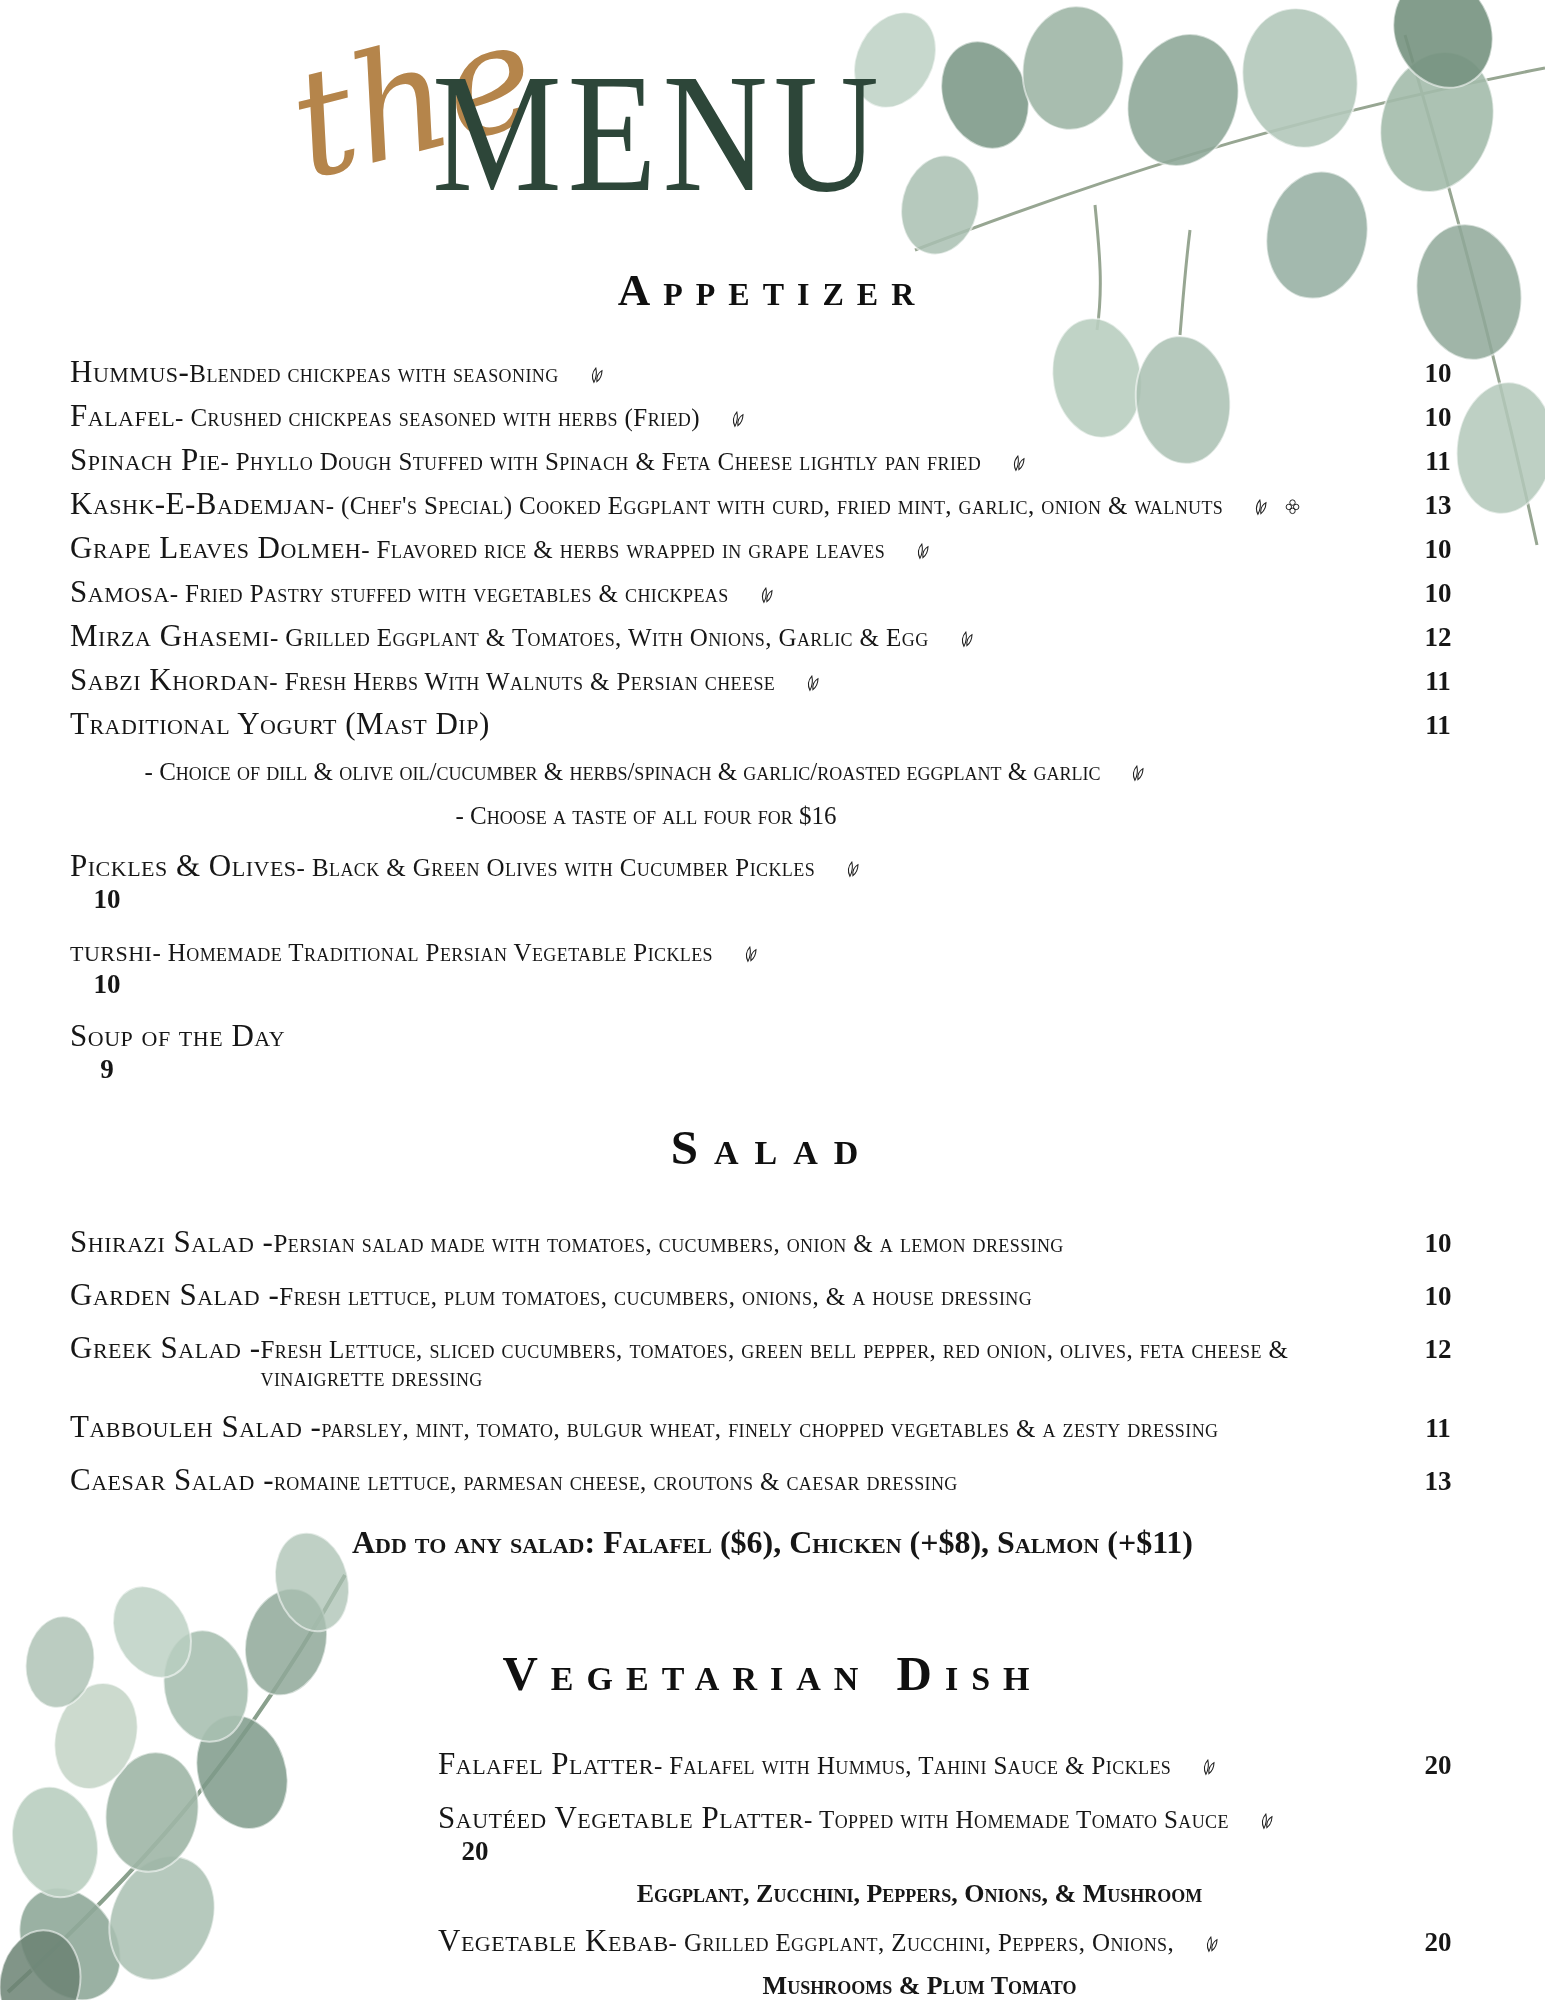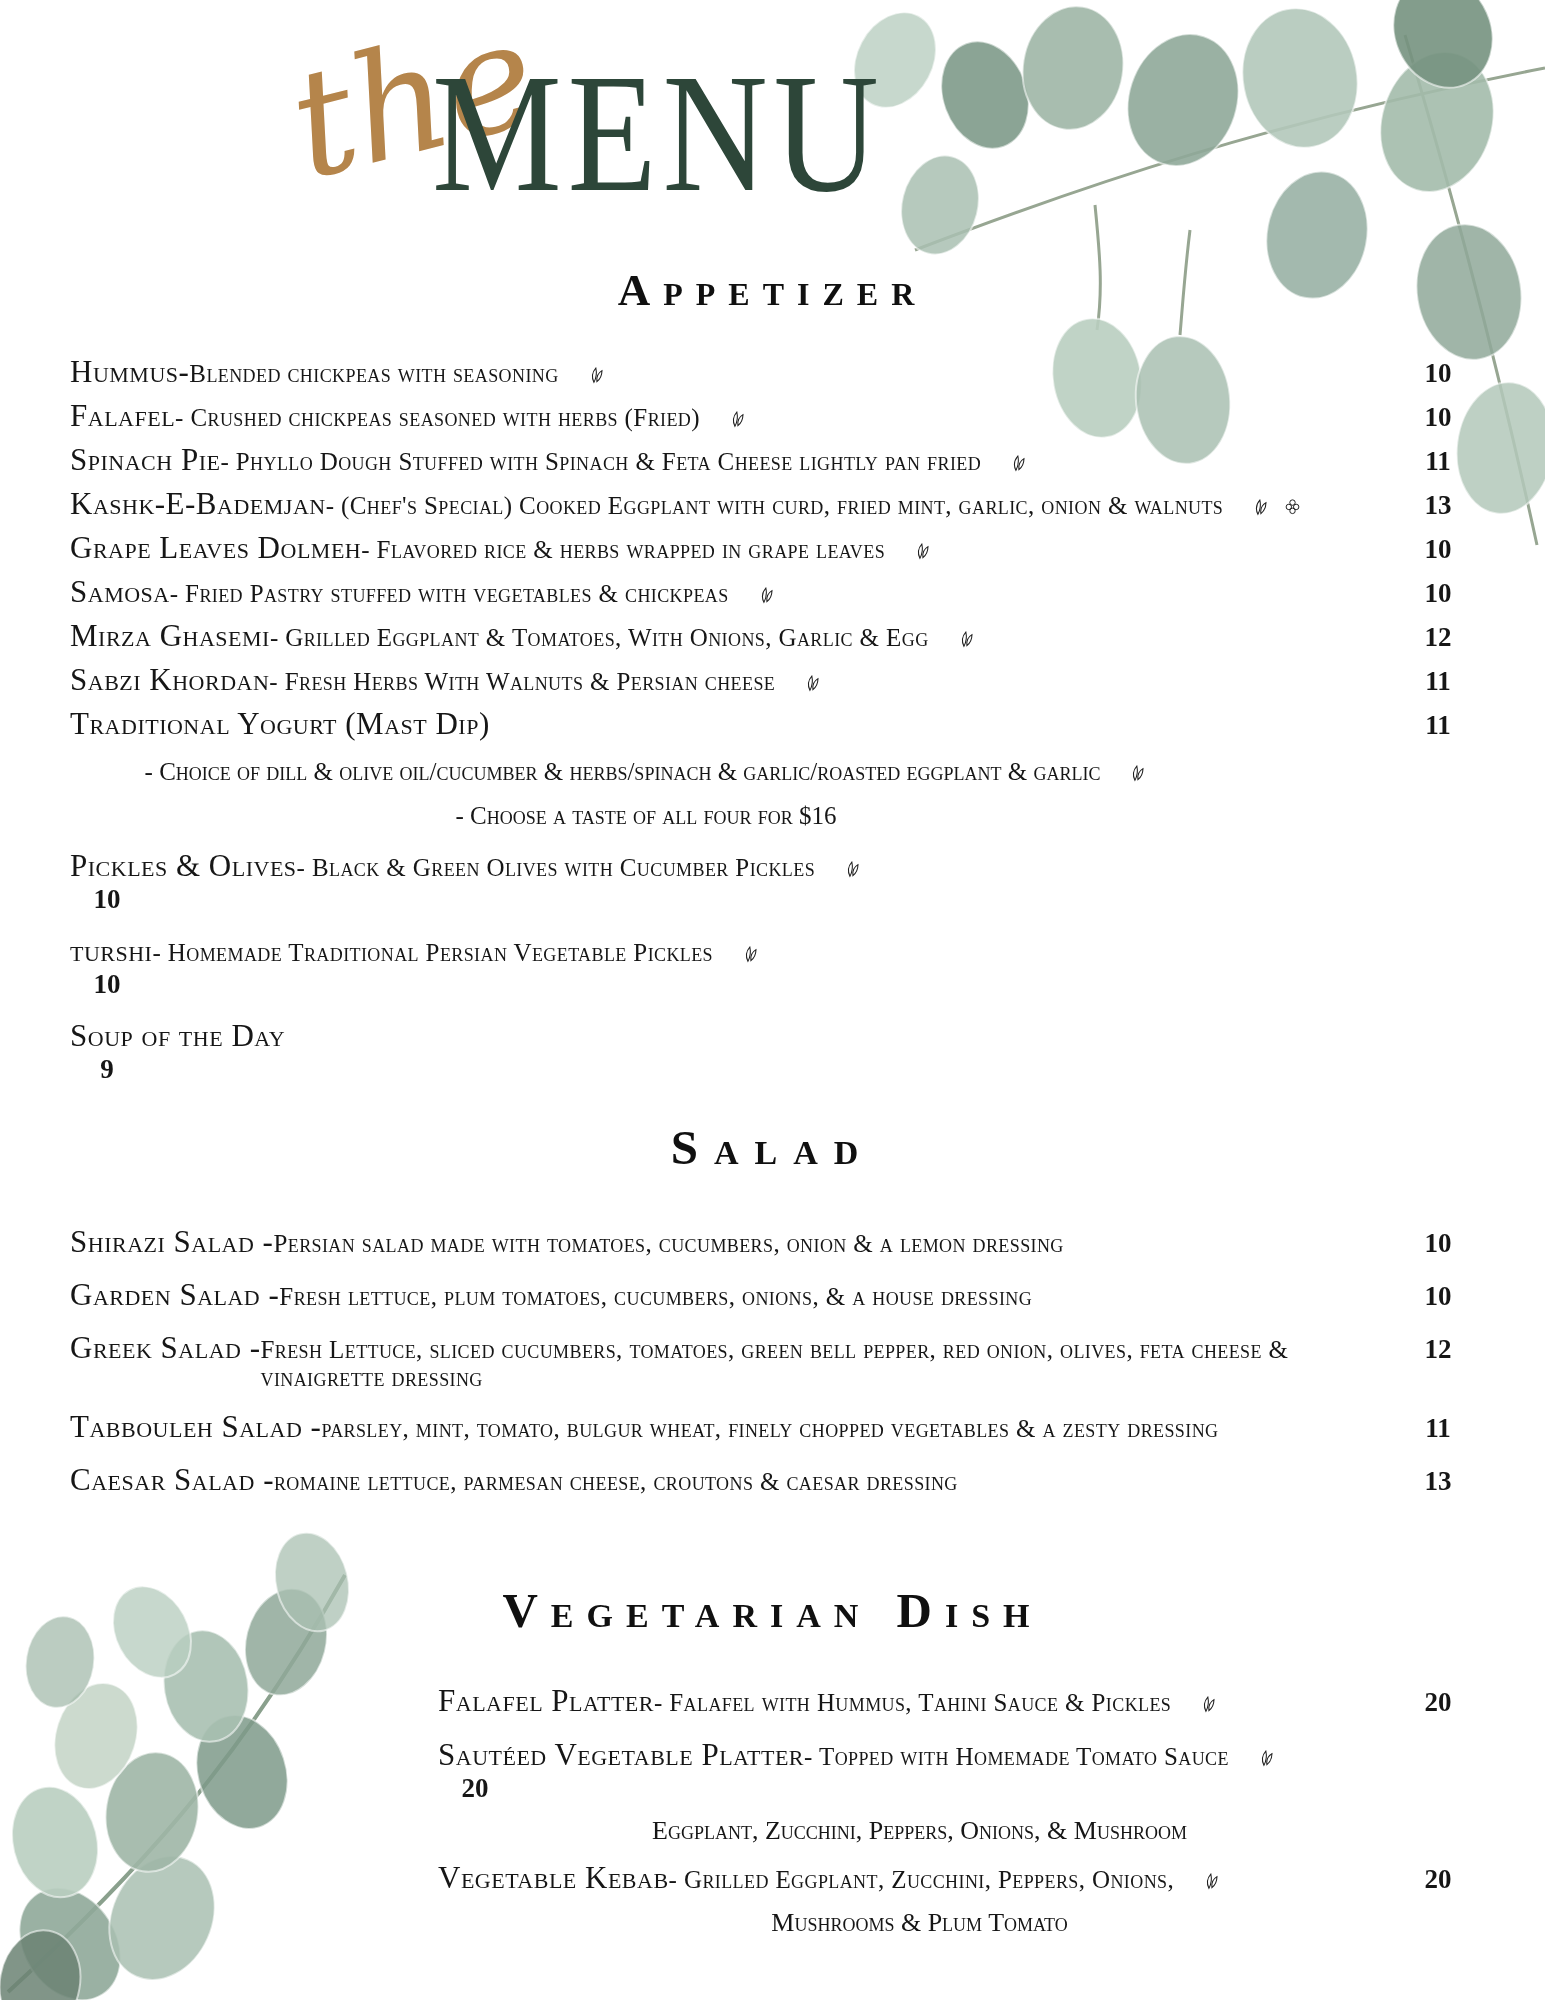--- a/index.html
+++ b/index.html
@@ -27,21 +27,21 @@
   .desc{flex:1;font-size:25px;letter-spacing:.4px;padding-right:30px;}
   .price{flex:none;width:74px;text-align:center;font-size:27px;font-weight:600;}
   .mini-icon{width:21px;height:21px;margin-left:26px;vertical-align:-3px;}
   .mini-icon + .mini-icon{margin-left:12px;}
   .subline{font-variant:small-caps;font-size:25px;text-align:center;width:82%;margin:16px 0 8px;}
   .gap{margin-top:18px;flex-direction:column;}
   .salad .row{margin-bottom:17px;}
   .salad-note{font-variant:small-caps;font-size:32px;text-align:center;margin-top:26px;font-weight:600;}
   .veg .items{margin-left:368px;}
   .veg .row{margin-bottom:12px;}
-  .veg .subline{width:100%;padding-right:74px;box-sizing:border-box;font-size:26px;margin:2px 0 14px;}
+  .veg .subline{width:100%;padding-right:74px;box-sizing:border-box;font-size:26px;margin:2px 0 14px;font-weight:bold;}
   
   .ftr{margin-top:66px;text-align:left;color:#41584e;font-variant:small-caps;}
   .f-brand{font-size:23px;letter-spacing:1px;}
 </style>
 </head>
 <body>
 
 <div class="page">
 
   <svg class="deco tr" width="700" height="580" viewBox="0 0 700 580">
@@ -257,20 +257,21 @@
             <div class="price">11</div>
           </div>
           <div class="row">
             <div class="row-left">
               <span class="name">Caesar Salad -</span>
               <span class="desc">   romaine lettuce, parmesan cheese, croutons &amp; caesar dressing</span>
             </div>
             <div class="price">13</div>
           </div>
         </div>
+      <div class="salad-note">Add to any salad: Falafel ($6), Chicken (+$8), Salmon (+$11)</div>
     </section>
 
     <section class="veg">
       <h2 class="heading h-veg">Vegetarian Dish</h2>
       <div class="items">
           <div class="row">
             <div class="row-left">
               <span class="name">Falafel Platter</span>
               <span class="desc"> - Falafel with Hummus, Tahini Sauce &amp; Pickles<svg class="mini-icon" viewBox="0 0 24 24">
                   <path d="M10.2 21 C7.5 15.5 8.2 9.5 12.4 4.6 C13.6 10 12.8 16 10.2 21 Z" fill="none" stroke="#1d1d1d" stroke-width="1.2"></path>

